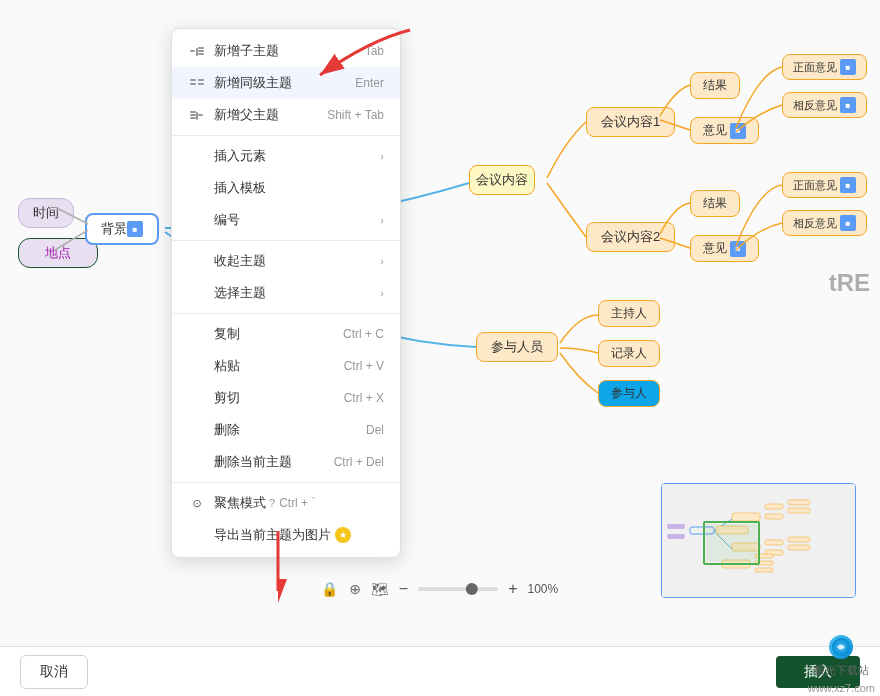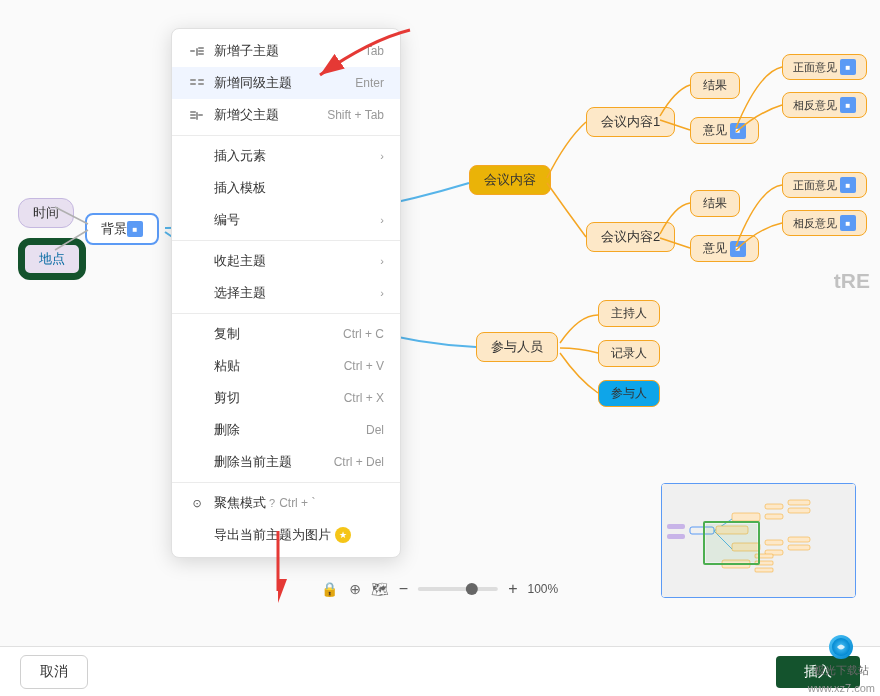--- a/index.html
+++ b/index.html
@@ -29,48 +29,48 @@
       padding: 5px 14px;
       font-size: 13px;
       color: #333;
       border: 1px solid #c5b8e0;
     }
     .node-地点 {
       position: absolute;
       left: 18px; top: 238px;
       background: #e8e0f0;
       border-radius: 12px;
-      padding: 5px 14px;
+      padding: 5px 26px;
       font-size: 13px;
-      color: #0369a1;
-      border: 7px solid #14532d;
+      color: #a21caf;
+      border: 1px solid #14532d;
     }
 
     
     .node-背景 {
       position: absolute;
       left: 85px; top: 213px;
       background: #fff;
       border: 2px solid #5b9af5;
       border-radius: 8px;
       padding: 5px 14px;
       font-size: 13px;
       color: #333;
       display: flex;
       align-items: center;
     }
 
     
     .node-会议内容 {
       position: absolute;
       left: 469px; top: 165px;
-      background: #eab308;
+      background: #fef9c3;
       border: 1.5px solid #f5a623;
       border-radius: 8px;
-      padding: 5px 14px;
+      padding: 5px 6px;
       font-size: 13px;
       color: #333;
     }
     .node-会议内容1 {
       position: absolute;
       left: 586px; top: 107px;
       background: #fde8c8;
       border: 1.5px solid #f5a623;
       border-radius: 8px;
       padding: 5px 14px;
@@ -662,21 +662,21 @@
         <rect x="93" y="70" width="18" height="4" fill="#fde8c8" stroke="#f5a623" stroke-width="0.5" rx="1"></rect>
         <rect x="93" y="77" width="18" height="4" fill="#fde8c8" stroke="#f5a623" stroke-width="0.5" rx="1"></rect>
         <rect x="93" y="84" width="18" height="4" fill="#fde8c8" stroke="#f5a623" stroke-width="0.5" rx="1"></rect>
 
         <rect x="42" y="38" width="55" height="42" fill="none" stroke="#4caf50" stroke-width="2" rx="1"></rect>
         <rect x="44" y="40" width="51" height="38" fill="rgba(76,175,80,0.1)"></rect>
       </svg>
     </div>
   </div>
 
-  <div style="position:absolute; right:10px; top:269px; font-size:21px; font-weight:bold; color:#404040; opacity:0.3; z-index:1;">tRE</div>
+  <div style="position:absolute; right:10px; top:269px; font-size:24px; font-weight:bold; color:#000000; opacity:0.3; z-index:1;">tRE</div>
 
   <div style="position:absolute; bottom:58px; left:50%; transform:translateX(-50%); display:flex; align-items:center; gap:10px; z-index:40;">
     <span style="font-size:14px; color:#666; cursor:pointer;">🔒</span>
     <span style="font-size:14px; color:#666; cursor:pointer;">⊕</span>
     <span style="font-size:14px; color:#666; cursor:pointer;">🗺</span>
     <span style="font-size:16px; color:#555; cursor:pointer;">−</span>
     <div class="zoom-slider">
       <div class="zoom-slider-thumb"></div>
     </div>
     <span style="font-size:16px; color:#555; cursor:pointer;">+</span>

